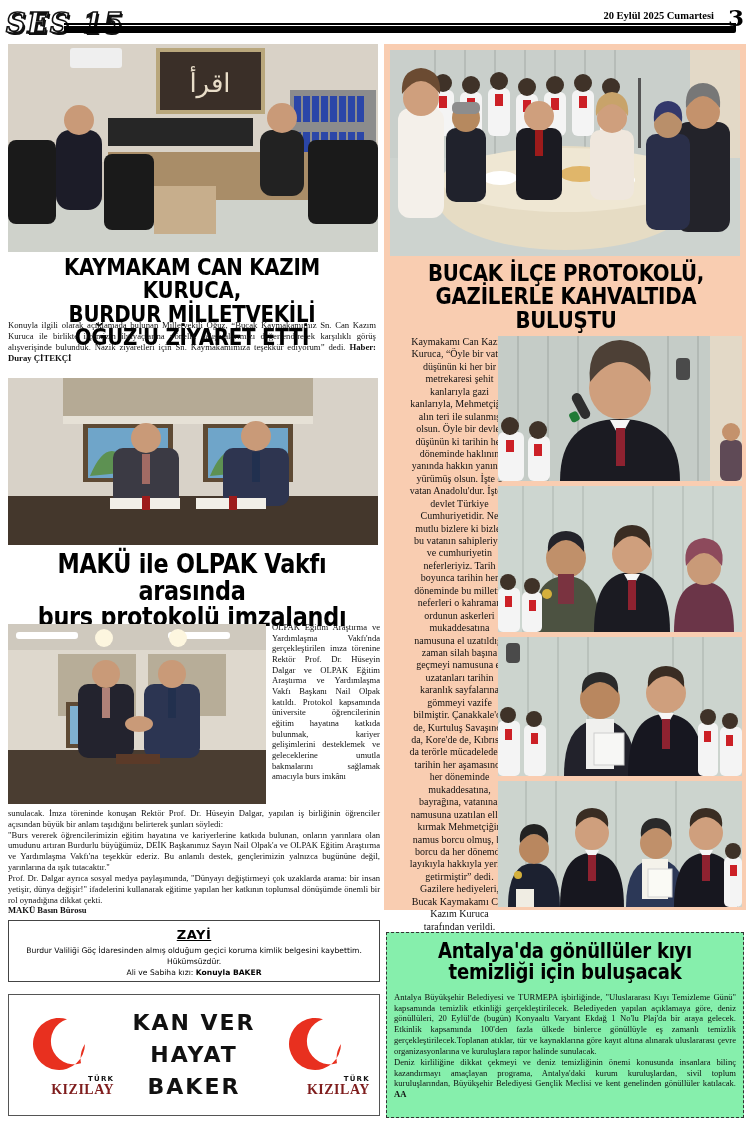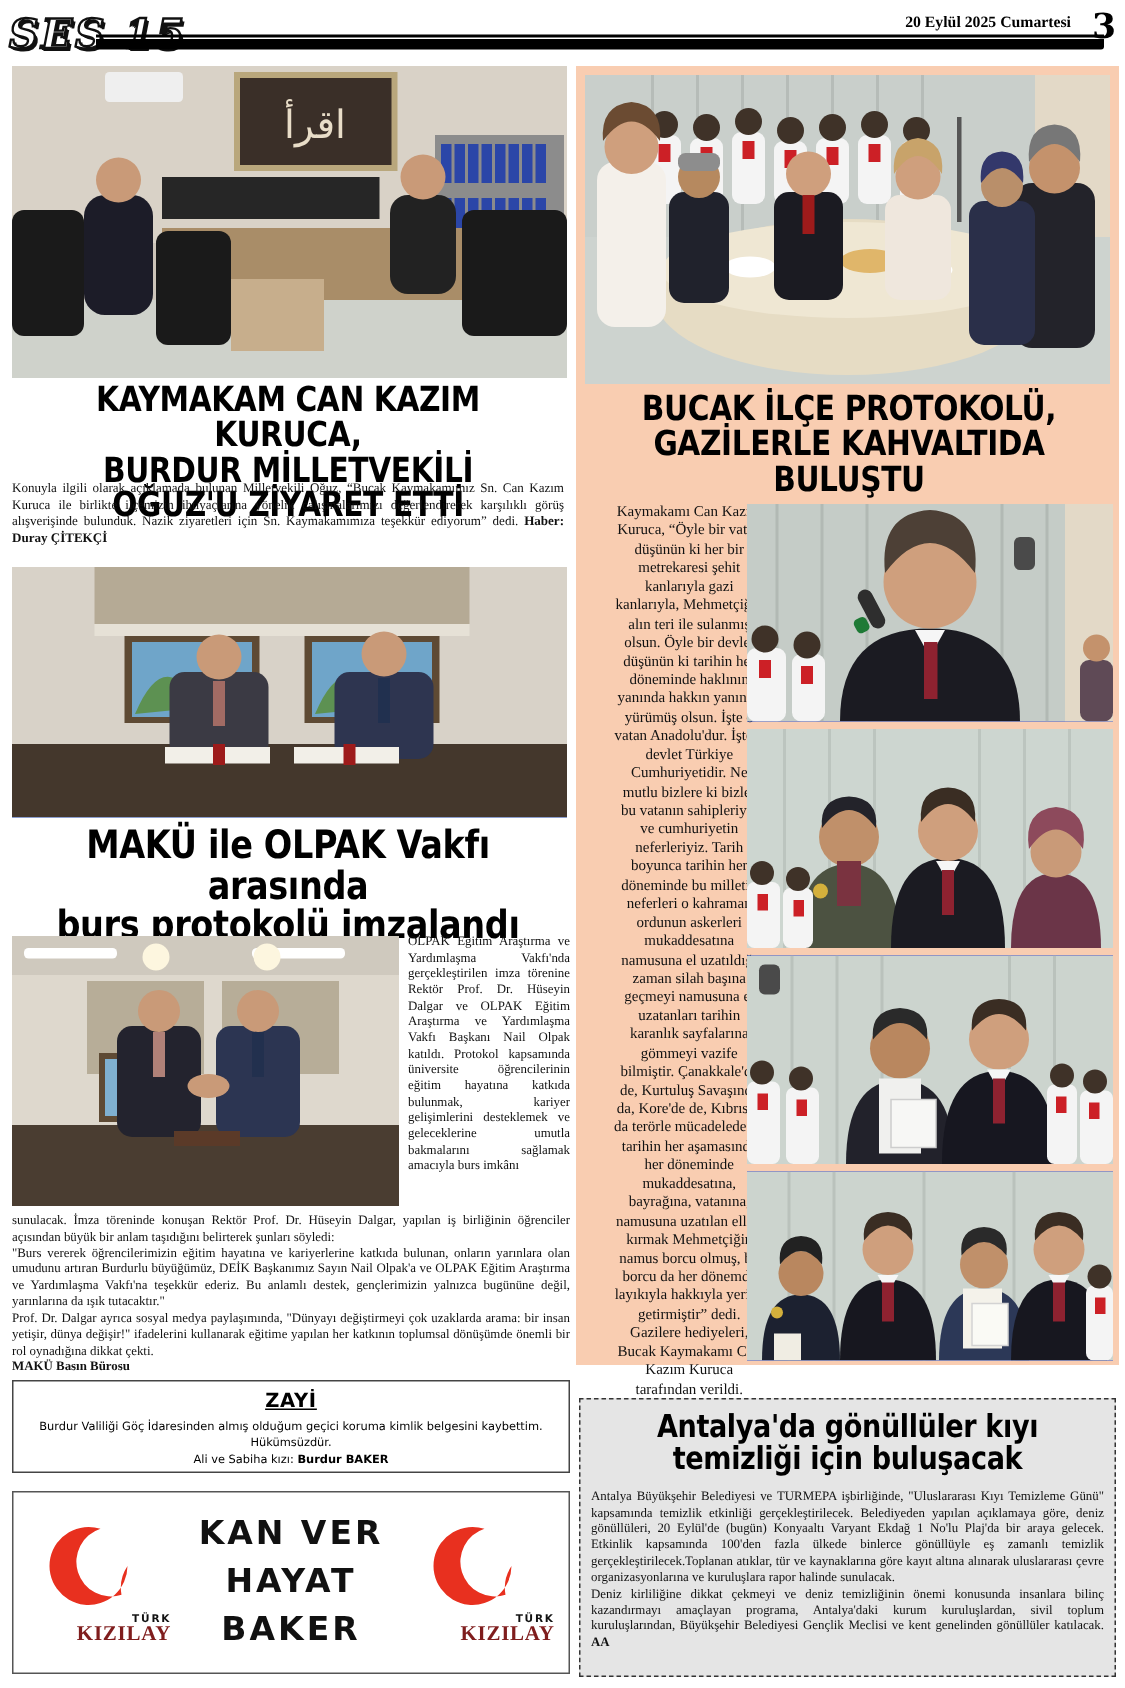--- a/index.html
+++ b/index.html
@@ -39,21 +39,21 @@
     font-weight: 700; font-size: 10.5px; color: #000;
     white-space: nowrap;
   }
   .mast-page {
     position: absolute; right: 6px; top: 4px;
     font-family: "DejaVu Serif", serif;
     font-weight: 700; font-size: 23px; color: #000;
   }
 
   
-  .photo { position: absolute; overflow: hidden; background: #1d4ed8; }
+  .photo { position: absolute; overflow: hidden; background: #ef4444; }
   .photo .ph-inner { position: absolute; inset: 0; }
 
   
   .headline {
     font-family: "DejaVu Sans", sans-serif;
     font-weight: 700;
     color: #000;
     text-align: center;
     line-height: 1.02;
     transform: scaleX(0.86);
@@ -114,21 +114,21 @@
   #col-bucak { position: absolute; left: 409px; top: 336px; width: 101px; font-size: 10px; line-height: 1.245; text-align: center;}
   #col-bucak b { font-weight: 700; }
 
   #photo-mic    { left: 498px; top: 336px; width: 244px; height: 145px; }
   #photo-group1 { left: 498px; top: 486px; width: 244px; height: 146px; }
   #photo-gift1  { left: 498px; top: 637px; width: 244px; height: 139px; }
   #photo-gift2  { left: 498px; top: 781px; width: 244px; height: 126px; }
 
   .antalya-box {
     position: absolute; left: 386px; top: 932px; width: 358px; height: 186px;
-    border: 1.5px dashed #333; background: #e5e5e5; padding: 6px 7px 0 7px;
+    border: 1.5px dashed #333; background: #86efac; padding: 6px 7px 0 7px;
   }
   #hl-antalya { position: relative; width: 100%; font-size: 21px; margin-top: 2px;}
   #text-antalya { margin-top: 8px; font-size: 8.6px; line-height: 1.26; text-align: justify;}
   #text-antalya b { font-weight: 700; }
 </style>
 </head>
 <body>
 
 <div class="page">
 
@@ -260,21 +260,21 @@
 
   <div class="body-text" id="text-maku-full"><span style="white-space:pre-line">sunulacak. İmza töreninde konuşan Rektör Prof. Dr. Hüseyin Dalgar, yapılan iş birliğinin öğrenciler açısından büyük bir anlam taşıdığını belirterek şunları söyledi:
 "Burs vererek öğrencilerimizin eğitim hayatına ve kariyerlerine katkıda bulunan, onların yarınlara olan umudunu artıran Burdurlu büyüğümüz, DEİK Başkanımız Sayın Nail Olpak'a ve OLPAK Eğitim Araştırma ve Yardımlaşma Vakfı'na teşekkür ederiz. Bu anlamlı destek, gençlerimizin yalnızca bugününe değil, yarınlarına da ışık tutacaktır."
 Prof. Dr. Dalgar ayrıca sosyal medya paylaşımında, "Dünyayı değiştirmeyi çok uzaklarda arama: bir insan yetişir, dünya değişir!" ifadelerini kullanarak eğitime yapılan her katkının toplumsal dönüşümde önemli bir rol oynadığına dikkat çekti.</span><br><b>MAKÜ Basın Bürosu</b></div>
 
   <div class="zayi-box">
     <div class="zayi-title">ZAYİ</div>
     <div class="zayi-body">
       <div>Burdur Valiliği Göç İdaresinden almış olduğum geçici koruma kimlik belgesini kaybettim.</div>
       <div>Hükümsüzdür.</div>
-      <div><span>Ali ve Sabiha kızı: </span><b>Burdur BAKER</b></div>
+      <div><span>Ali ve Sabiha kızı: </span><b>Konuyla BAKER</b></div>
     </div>
   </div>
 
   <div class="kizilay-box">
     <div class="kz-logo">
       <div class="crescent-wrap">
         <svg width="86" height="62" viewBox="0 0 86 62">
           <path d="M62 31 a26 26 0 1 1 -18 -24.8 a21 21 0 1 0 14 44 a26 26 0 0 1 4 -19.2 z" fill="#e8301f"></path>
         </svg>
       </div>

